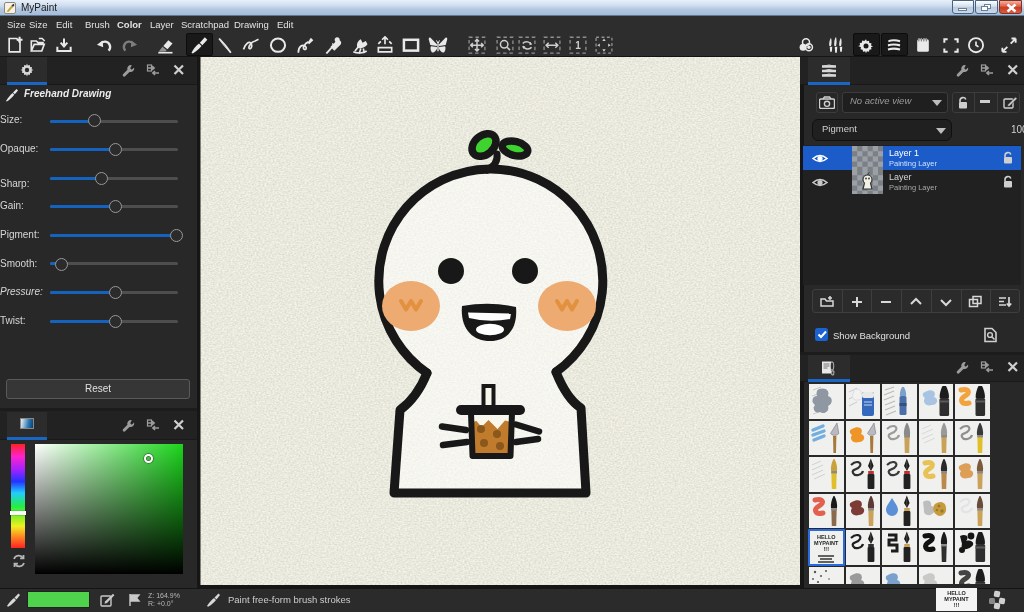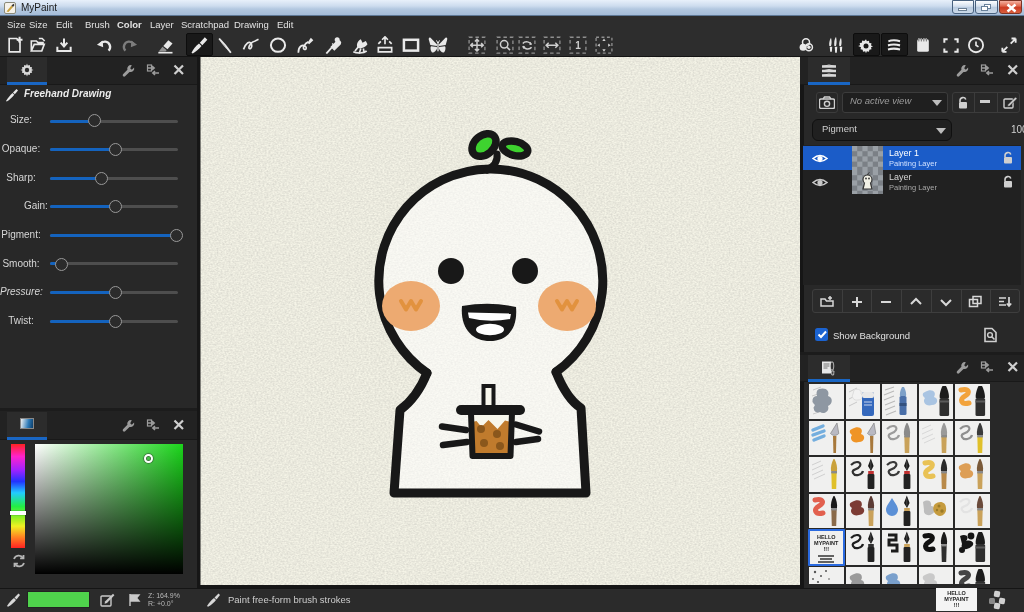--- a/index.html
+++ b/index.html
@@ -10,21 +10,21 @@
   background:linear-gradient(#e8f0fa 0%,#cddcee 40%,#b3c8e0 60%,#a5bcd8 100%);
   border-bottom:1px solid #5e7896;}
 .titletext{left:21px;top:2px;font-size:10px;color:#1a1a1a;}
 .menubar{left:0;top:16px;width:1024px;height:16px;background:#2d2d2d;}
 .menuitem{position:absolute;top:18.5px;font-size:9.5px;color:#e2e2e2;}
 .toolbar{left:0;top:32px;width:1024px;height:25px;background:#2d2d2d;border-bottom:1px solid #141414;}
 .panelL{left:0;top:57px;width:197px;height:531px;background:#282828;}
 .panelR{left:800px;top:57px;width:224px;height:531px;background:#282828;}
 .canvas{left:197px;top:57px;width:603px;height:531px;background:#edecdf;overflow:hidden;}
 .statusbar{left:0;top:588px;width:1024px;height:24px;background:#2b2b2b;border-top:1px solid #151515;}
-.sliderlabel{position:absolute;font-size:10px;color:#d6d6d6;text-align:center;width:42px;}
+.sliderlabel{position:absolute;font-size:10px;color:#d6d6d6;text-align:left;width:42px;}
 .track{position:absolute;height:3px;background:#4e4e4e;border-radius:2px;}
 .trackfill{position:absolute;height:3px;background:#1463be;border-radius:2px;}
 .handle{position:absolute;width:13px;height:13px;border-radius:50%;background:#2b2b2b;border:1.5px solid #989898;}
 .resetbtn{position:absolute;left:6px;top:379px;width:184px;height:20px;background:#363636;
   border:1px solid #5a5a5a;border-radius:3px;color:#e0e0e0;font-size:10px;text-align:center;line-height:18px;}
 .icon{position:absolute;}
 </style></head>
 <body>
 <div id="app">
 <div class="abs titlebar"></div>
@@ -216,44 +216,45 @@
     </svg>
     <div class="abs" style="left:24px;top:88px;font-size:10px;font-weight:bold;color:#ececec;font-style:italic;">Freehand Drawing</div>
     <div class="sliderlabel" style="left:0px;top:114px;">Size:</div>
     <div class="track" style="left:50px;top:120px;width:128px;"></div>
     <div class="trackfill" style="left:50px;top:120px;width:44px;"></div>
     <div class="handle" style="left:88px;top:114px;"></div>
     <div class="sliderlabel" style="left:0px;top:143px;">Opaque:</div>
     <div class="track" style="left:50px;top:148px;width:128px;"></div>
     <div class="trackfill" style="left:50px;top:148px;width:65px;"></div>
     <div class="handle" style="left:109px;top:143px;"></div>
-    <div class="sliderlabel" style="left:0px;top:172px;">Sharp:</div>
+    <div class="sliderlabel" style="left:0px;top:178px;">Sharp:</div>
     <div class="track" style="left:50px;top:177px;width:128px;"></div>
     <div class="trackfill" style="left:50px;top:177px;width:52px;"></div>
     <div class="handle" style="left:95px;top:172px;"></div>
-    <div class="sliderlabel" style="left:0px;top:200px;padding-left:24px;">Gain:</div>
+    <div class="sliderlabel" style="left:0px;top:200px;">Gain:</div>
     <div class="track" style="left:50px;top:205px;width:128px;"></div>
     <div class="trackfill" style="left:50px;top:205px;width:65px;"></div>
     <div class="handle" style="left:109px;top:200px;"></div>
     <div class="sliderlabel" style="left:0px;top:229px;">Pigment:</div>
     <div class="track" style="left:50px;top:234px;width:128px;"></div>
     <div class="trackfill" style="left:50px;top:234px;width:127px;"></div>
     <div class="handle" style="left:170px;top:229px;"></div>
     <div class="sliderlabel" style="left:0px;top:258px;">Smooth:</div>
     <div class="track" style="left:50px;top:262px;width:128px;"></div>
     <div class="trackfill" style="left:50px;top:262px;width:12px;"></div>
     <div class="handle" style="left:55px;top:258px;"></div>
     <div class="sliderlabel" style="left:0px;top:286px;font-style:italic;">Pressure:</div>
     <div class="track" style="left:50px;top:291px;width:128px;"></div>
     <div class="trackfill" style="left:50px;top:291px;width:65px;"></div>
     <div class="handle" style="left:109px;top:286px;"></div>
     <div class="sliderlabel" style="left:0px;top:315px;">Twist:</div>
     <div class="track" style="left:50px;top:320px;width:128px;"></div>
     <div class="trackfill" style="left:50px;top:320px;width:65px;"></div>
     <div class="handle" style="left:109px;top:315px;"></div>
+    <div class="abs resetbtn">Reset</div>
     <div class="abs" style="left:0;top:408px;width:197px;height:3px;background:#1c1c1c;"></div>
     <div class="abs" style="left:0;top:411px;width:197px;height:29px;background:#222;border-bottom:1px solid #191919;"></div>
     <div class="abs" style="left:7px;top:412px;width:40px;height:25px;background:#2c2c2c;"></div>
     <div class="abs" style="left:7px;top:437px;width:40px;height:3px;background:#1966c4;"></div>
     <div class="abs" style="left:20px;top:418px;width:14px;height:11px;border:1px solid #888;background:linear-gradient(100deg,#f2f2f2,#2e7bb8 60%,#0b3b66);"></div>
     <svg class="abs icon" style="left:121px;top:418px;" width="15" height="15" viewBox="0 0 15 15" xmlns="http://www.w3.org/2000/svg">
       <path d="M10.8 2.2 a3.6 3.6 0 0 0 -4.4 4.6 L2 11.2 a1.5 1.5 0 0 0 2.1 2.1 L8.5 8.9 a3.6 3.6 0 0 0 4.6-4.4 L10.8 6.8 9.2 5.2 Z" fill="#9c9c9c"></path>
     </svg>
     <svg class="abs icon" style="left:146px;top:418px;" width="15" height="15" viewBox="0 0 15 15" xmlns="http://www.w3.org/2000/svg">
       <path d="M2 5 h6 M6 3 l2.2 2 L6 7" fill="none" stroke="#9c9c9c" stroke-width="1.5"></path>

